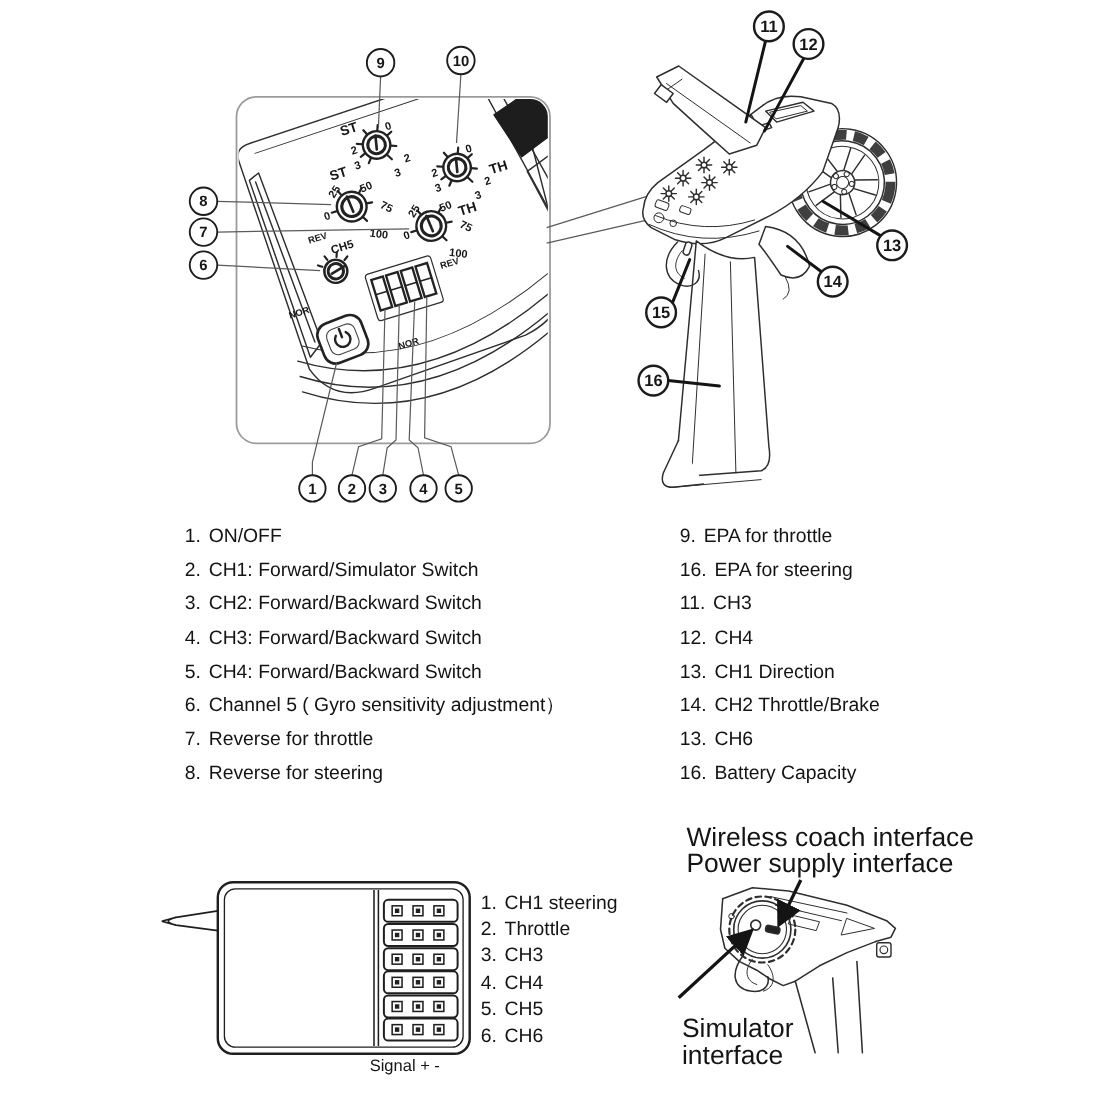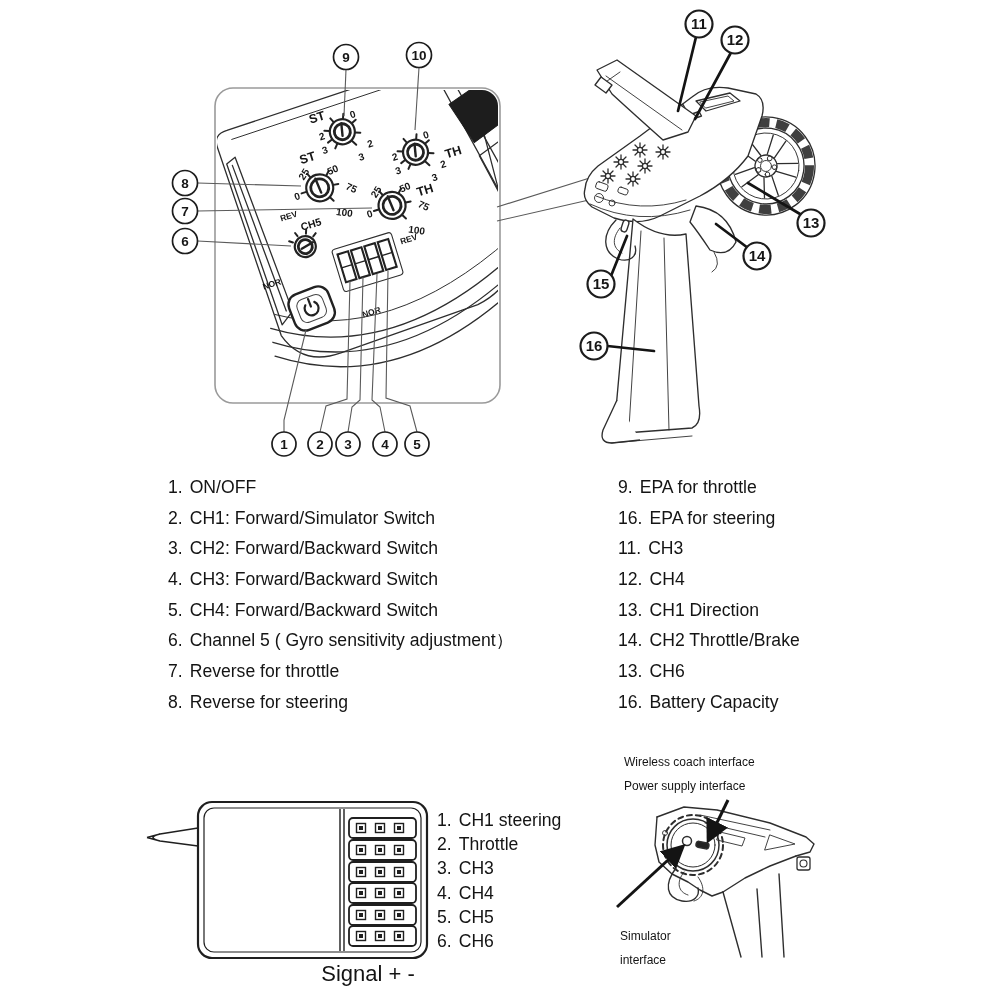--- a/index.html
+++ b/index.html
@@ -22,22 +22,22 @@
   .dn{font-size:10px;font-weight:bold;text-anchor:middle}
   .dl{font-size:12.5px;font-weight:bold;text-anchor:middle}
   .dt{font-size:8.5px;font-weight:bold;text-anchor:middle}
   .cn{font-size:13.5px;font-weight:bold;text-anchor:middle}
   .cnl{font-size:15px;font-weight:bold;text-anchor:middle}
   .legend{position:absolute;font-size:17.6px;line-height:1}
   .lrow{height:30.7px;display:flex;align-items:flex-start}
   .lnum{margin-right:7px;white-space:pre}
   .rlist{position:absolute;font-size:17.6px}
   .rrow{height:24.2px;display:flex;align-items:flex-start}
-  .iface{position:absolute;font-size:12px;line-height:24px}
-  .sig{position:absolute;font-size:22px}
+  .iface{position:absolute;font-size:24px;line-height:24px}
+  .sig{position:absolute;font-size:15px}
 </style>
 </head>
 <body>
 
 <div id="page">
 
   <svg style="left:0;top:0" width="1000" height="470" viewBox="0 0 1000 470">
     <defs>
       <clipPath id="insetClip">
           <rect x="217" y="90" width="281" height="311" rx="16"></rect>

